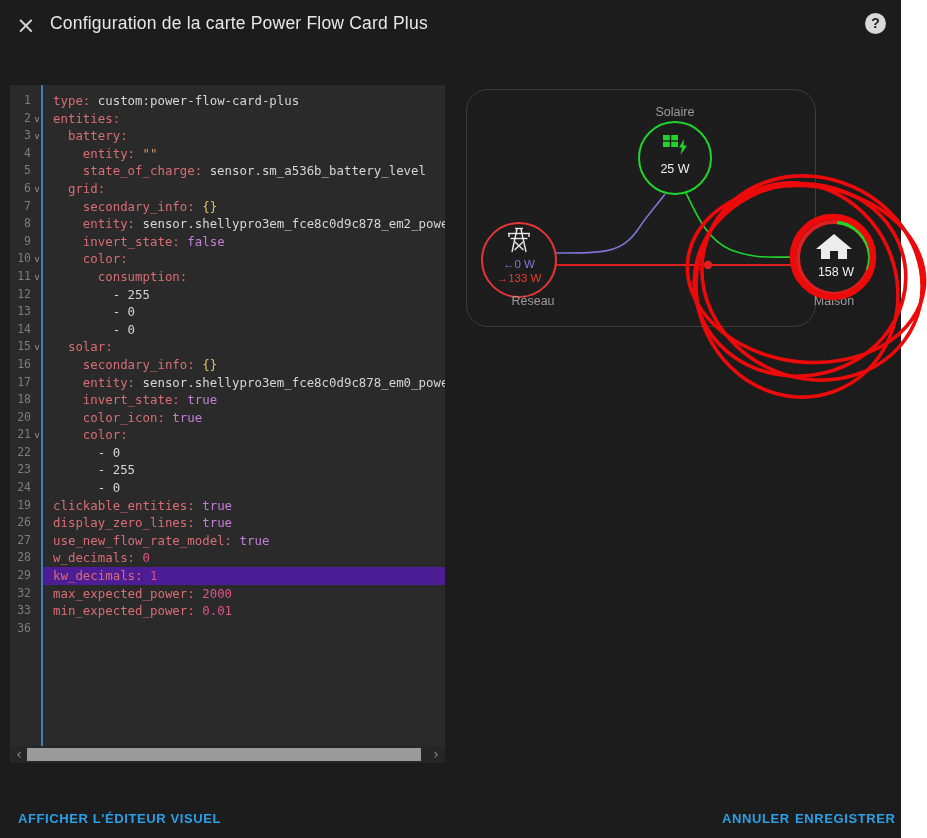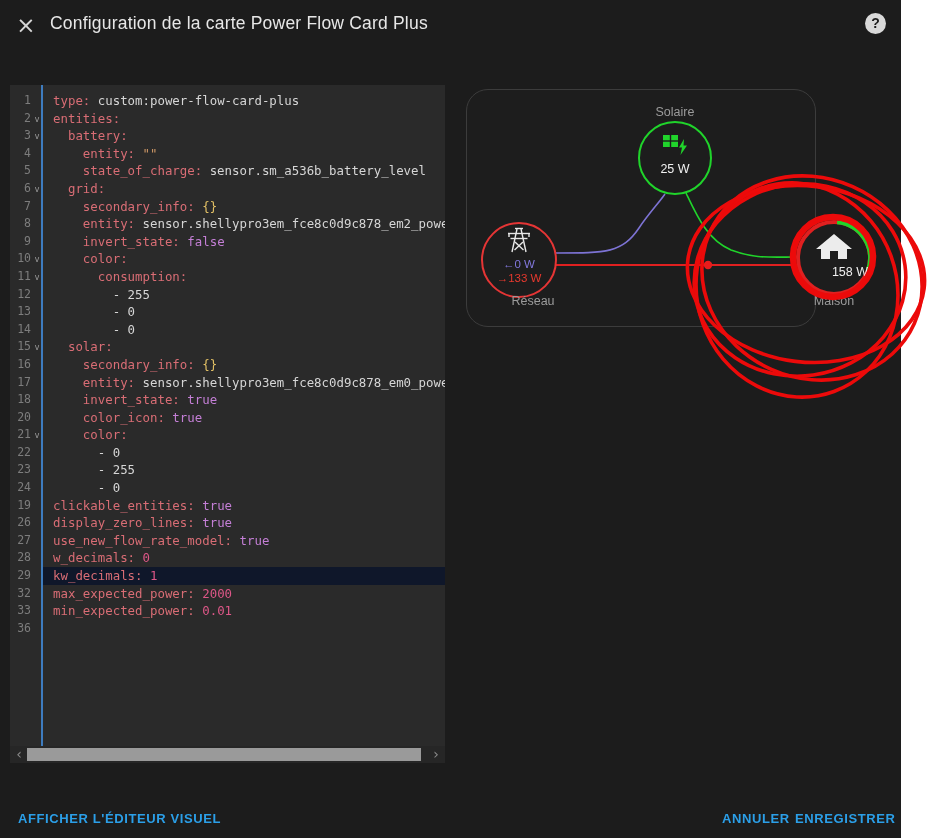--- a/index.html
+++ b/index.html
@@ -33,21 +33,21 @@
     position:absolute; left:10px; top:85px; width:435px; height:678px;
     background:#2a2a2a; overflow:hidden;
   }
   .gutter-line { position:absolute; left:31px; top:0; width:2px; height:661px; background:#3e7cbf; }
   .code-area { position:absolute; left:0; top:0; width:435px; height:661px; overflow:hidden; padding-top:7px; }
   .cm-line { display:flex; height:17.6px; font-family:"DejaVu Sans Mono", monospace; font-size:12.4px; line-height:17.6px; }
   .gut { flex:0 0 33px; display:flex; }
   .lnum { flex:0 0 21px; text-align:right; color:#7d7d7d; font-size:11.5px; }
   .fold { flex:0 0 12px; text-align:center; color:#9a9a9a; font-size:8.5px; line-height:19px; }
   .code { flex:1; white-space:pre; overflow:hidden; color:#d6d6d6; padding-left:10px; }
-  .cm-line.active .code { background:#0f172a; }
+  .cm-line.active .code { background:#4c1d95; }
   .tok-key { color:#d96d75; }
   .tok-plain { color:#d6d6d6; }
   .tok-str { color:#cf9866; }
   .tok-brace { color:#e2c065; }
   .tok-bool { color:#c47fd6; }
   .tok-num { color:#de5788; }
   
   .hscroll { position:absolute; left:0; top:661px; width:435px; height:17px; background:#262626; }
   .hs-arrow { position:absolute; top:0; width:14px; height:17px; color:#8a8a8a; font-size:14px; line-height:16px; text-align:center; cursor:pointer; font-family:"DejaVu Sans", sans-serif;}
   .hs-left { left:2px; } .hs-right { right:2px; }
@@ -346,21 +346,21 @@
         </g>
 
         <path d="M354 169 v-10 h-5 l18 -15 18 15 h-5 v10 h-9 v-8 h-8 v8 z" fill="#ececec"></path>
       </svg>
 
       <div class="pv-text pv-label" style="left:148px; top:15px; width:120px;">Solaire</div>
       <div class="pv-text pv-value" style="left:158px; top:72px; width:100px;">25 W</div>
       <div class="pv-text pv-export" style="left:2px; top:168px; width:100px;">←0 W</div>
       <div class="pv-text pv-import" style="left:2px; top:182px; width:100px;">→133 W</div>
       <div class="pv-text pv-label" style="left:16px; top:204px; width:100px;">Réseau</div>
-      <div class="pv-text pv-value" style="left:333px; top:175px; width:100px;">158 W</div>
+      <div class="pv-text pv-value" style="left:319px; top:175px; width:100px;">158 W</div>
       <div class="pv-text pv-label" style="left:317px; top:204px; width:100px;">Maison</div>
     </div>
 
     <div class="footer-link f-visual">AFFICHER L'ÉDITEUR VISUEL</div>
     <div class="footer-link f-cancel">ANNULER</div>
     <div class="footer-link f-save">ENREGISTRER</div>
   </div>
 
   <svg class="annotation" width="927" height="838" viewBox="0 0 927 838">
     <g fill="none" stroke="#ec0a0a" stroke-linecap="round">

